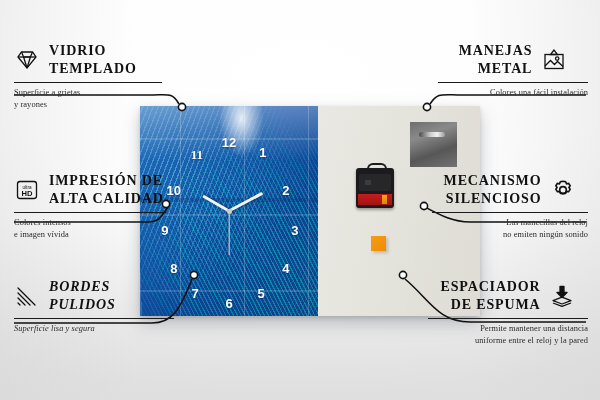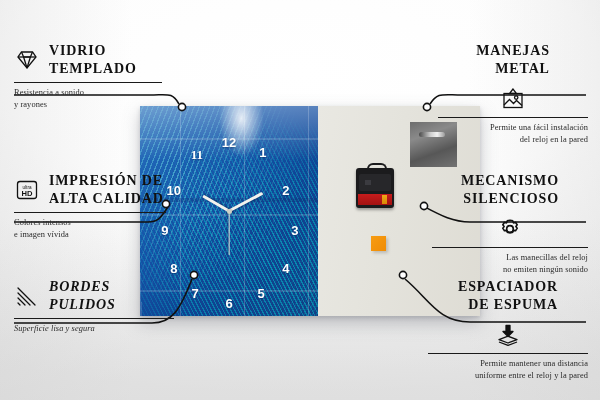--- a/index.html
+++ b/index.html
@@ -119,21 +119,21 @@
   .hand.hour{width:30px;height:3px;transform:rotate(-150deg) translateY(-1.5px);}
   .hand.minute{width:38px;height:3px;transform:rotate(-28deg) translateY(-1.5px);}
   .hand.second{width:44px;height:1.3px;background:#e3e3dc;transform:rotate(90deg) translateY(-.65px);}
   .cap{position:absolute;left:50%;top:50%;width:5px;height:5px;margin:-2.5px 0 0 -2.5px;border-radius:50%;
        background:#cfcfc6;box-shadow:0 0 2px rgba(0,0,0,.4);}
 
   
   svg.lines{position:absolute;inset:0;width:600px;height:400px;z-index:3;pointer-events:none;}
   .callout{position:absolute;z-index:4;}
   .callout .head{display:flex;align-items:center;gap:9px;}
-  .callout.right .head{justify-content:center;flex-direction:column;}
+  .callout.right .head{justify-content:center;}
   .titles{
     font-family:"Liberation Serif", serif;font-weight:700;
     font-size:14px;letter-spacing:.06em;color:#111;line-height:1.28;
     text-transform:uppercase;
   }
   .callout.left .titles{text-align:left;}
   .callout.right .titles{text-align:right;}
   .rule{height:1px;background:#1a1a1a;margin:4px 0 4px 0;}
   .desc{
     font-family:"Liberation Serif", serif;font-size:8.4px;color:#2a2a2a;
@@ -238,21 +238,21 @@
         </g>
           </svg>
       </span>
       <div class="titles">
         <div>VIDRIO</div>
         <div>TEMPLADO</div>
       </div>
     </div>
     <div class="rule"></div>
     <div class="desc">
-      <div>Resistencia a sonido</div>
+      <div>Superficie a grietas</div>
       <div>y rayones</div>
     </div>
   </div>
 
   <div class="callout left" id="co-impresion">
     <div class="head">
       <span class="ico">
         <svg viewBox="0 0 26 24">
           <rect x="3.5" y="3.5" width="19" height="17" rx="2.5" fill="none" stroke="#111" stroke-width="1.3"></rect>
           <text x="13" y="11" font-family="Liberation Sans, sans-serif" font-size="4.6" text-anchor="middle" fill="#111">ultra</text>
@@ -306,22 +306,21 @@
           <path d="M13 2 L9.5 6.5 H16.5 Z"></path>
           <rect x="4" y="6.5" width="18" height="14"></rect>
           <path d="M4 18 L9.5 12.5 L13.5 16.5 L16.5 13.5 L22 18.5"></path>
           <circle cx="16.2" cy="10.6" r="1.7"></circle>
         </g>
           </svg>
       </span>
     </div>
     <div class="rule"></div>
     <div class="desc">
-      <div>Permite una fácil instalación</div>
-      <div>del reloj en la pared</div>
+      <div>Colores una fácil instalación</div>
     </div>
   </div>
 
   <div class="callout right" id="co-espuma">
     <div class="head">
       <div class="titles">
         <div>ESPACIADOR</div>
         <div>DE ESPUMA</div>
       </div>
       <span class="ico">

